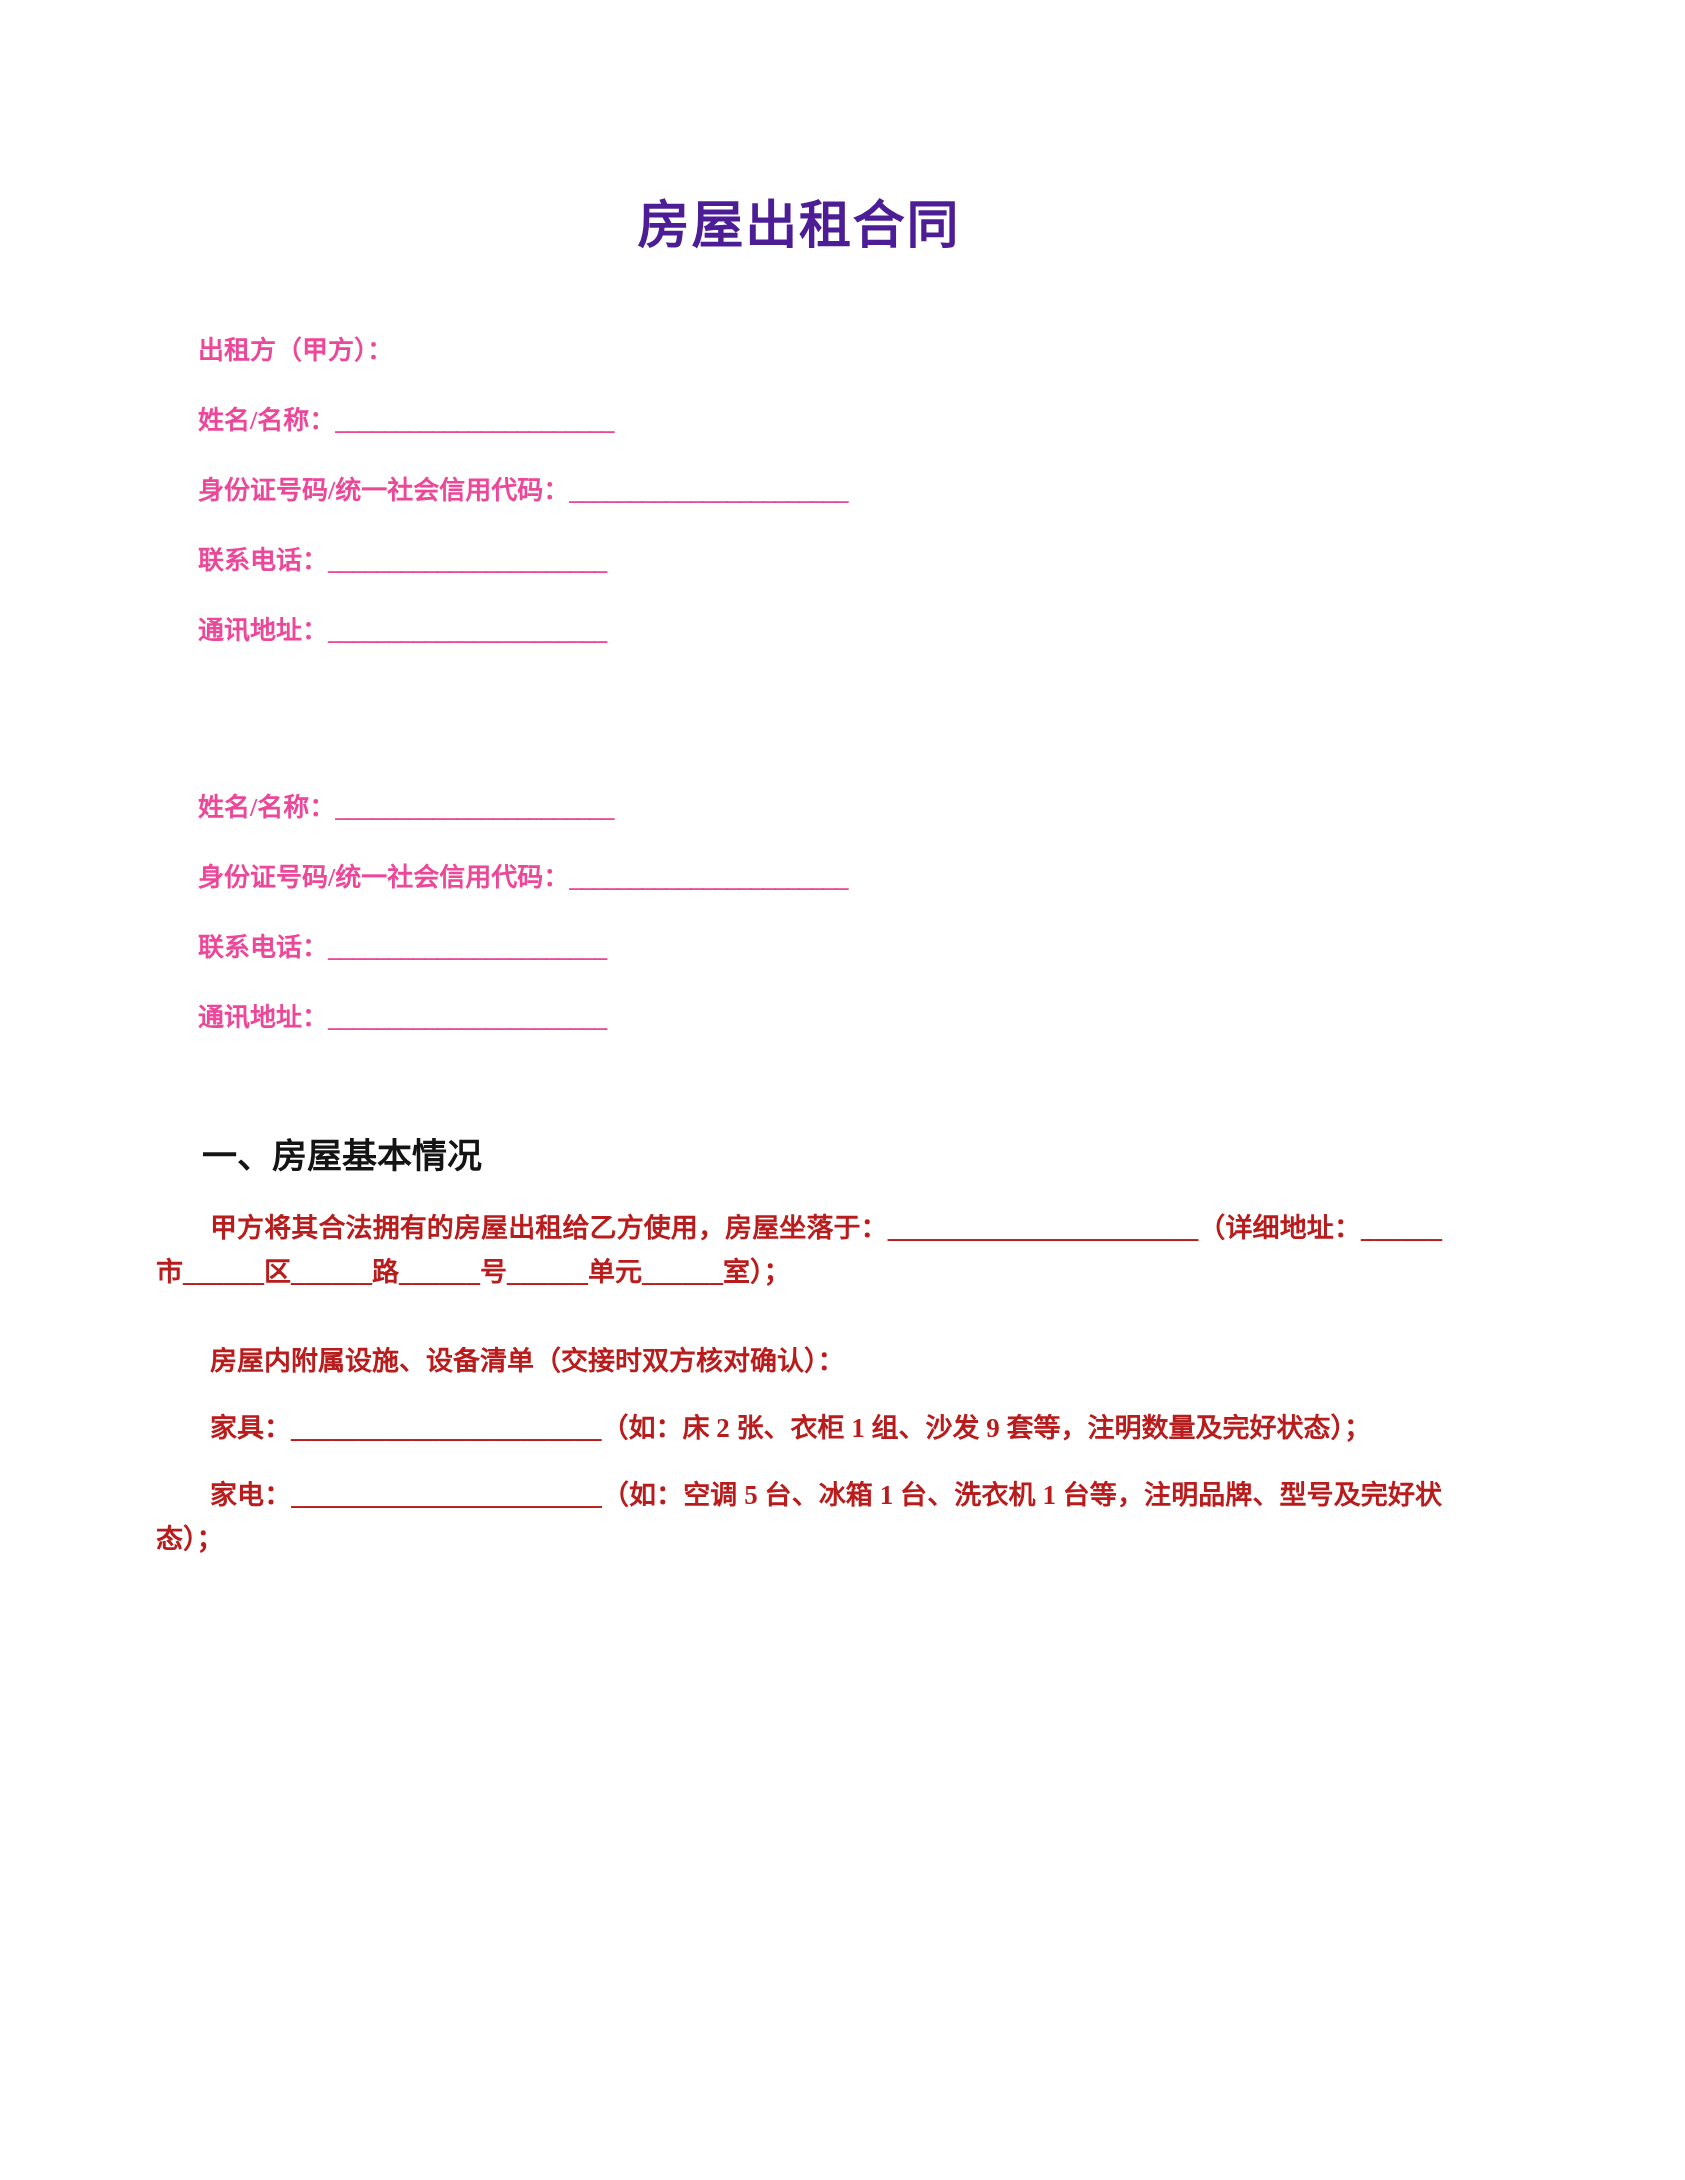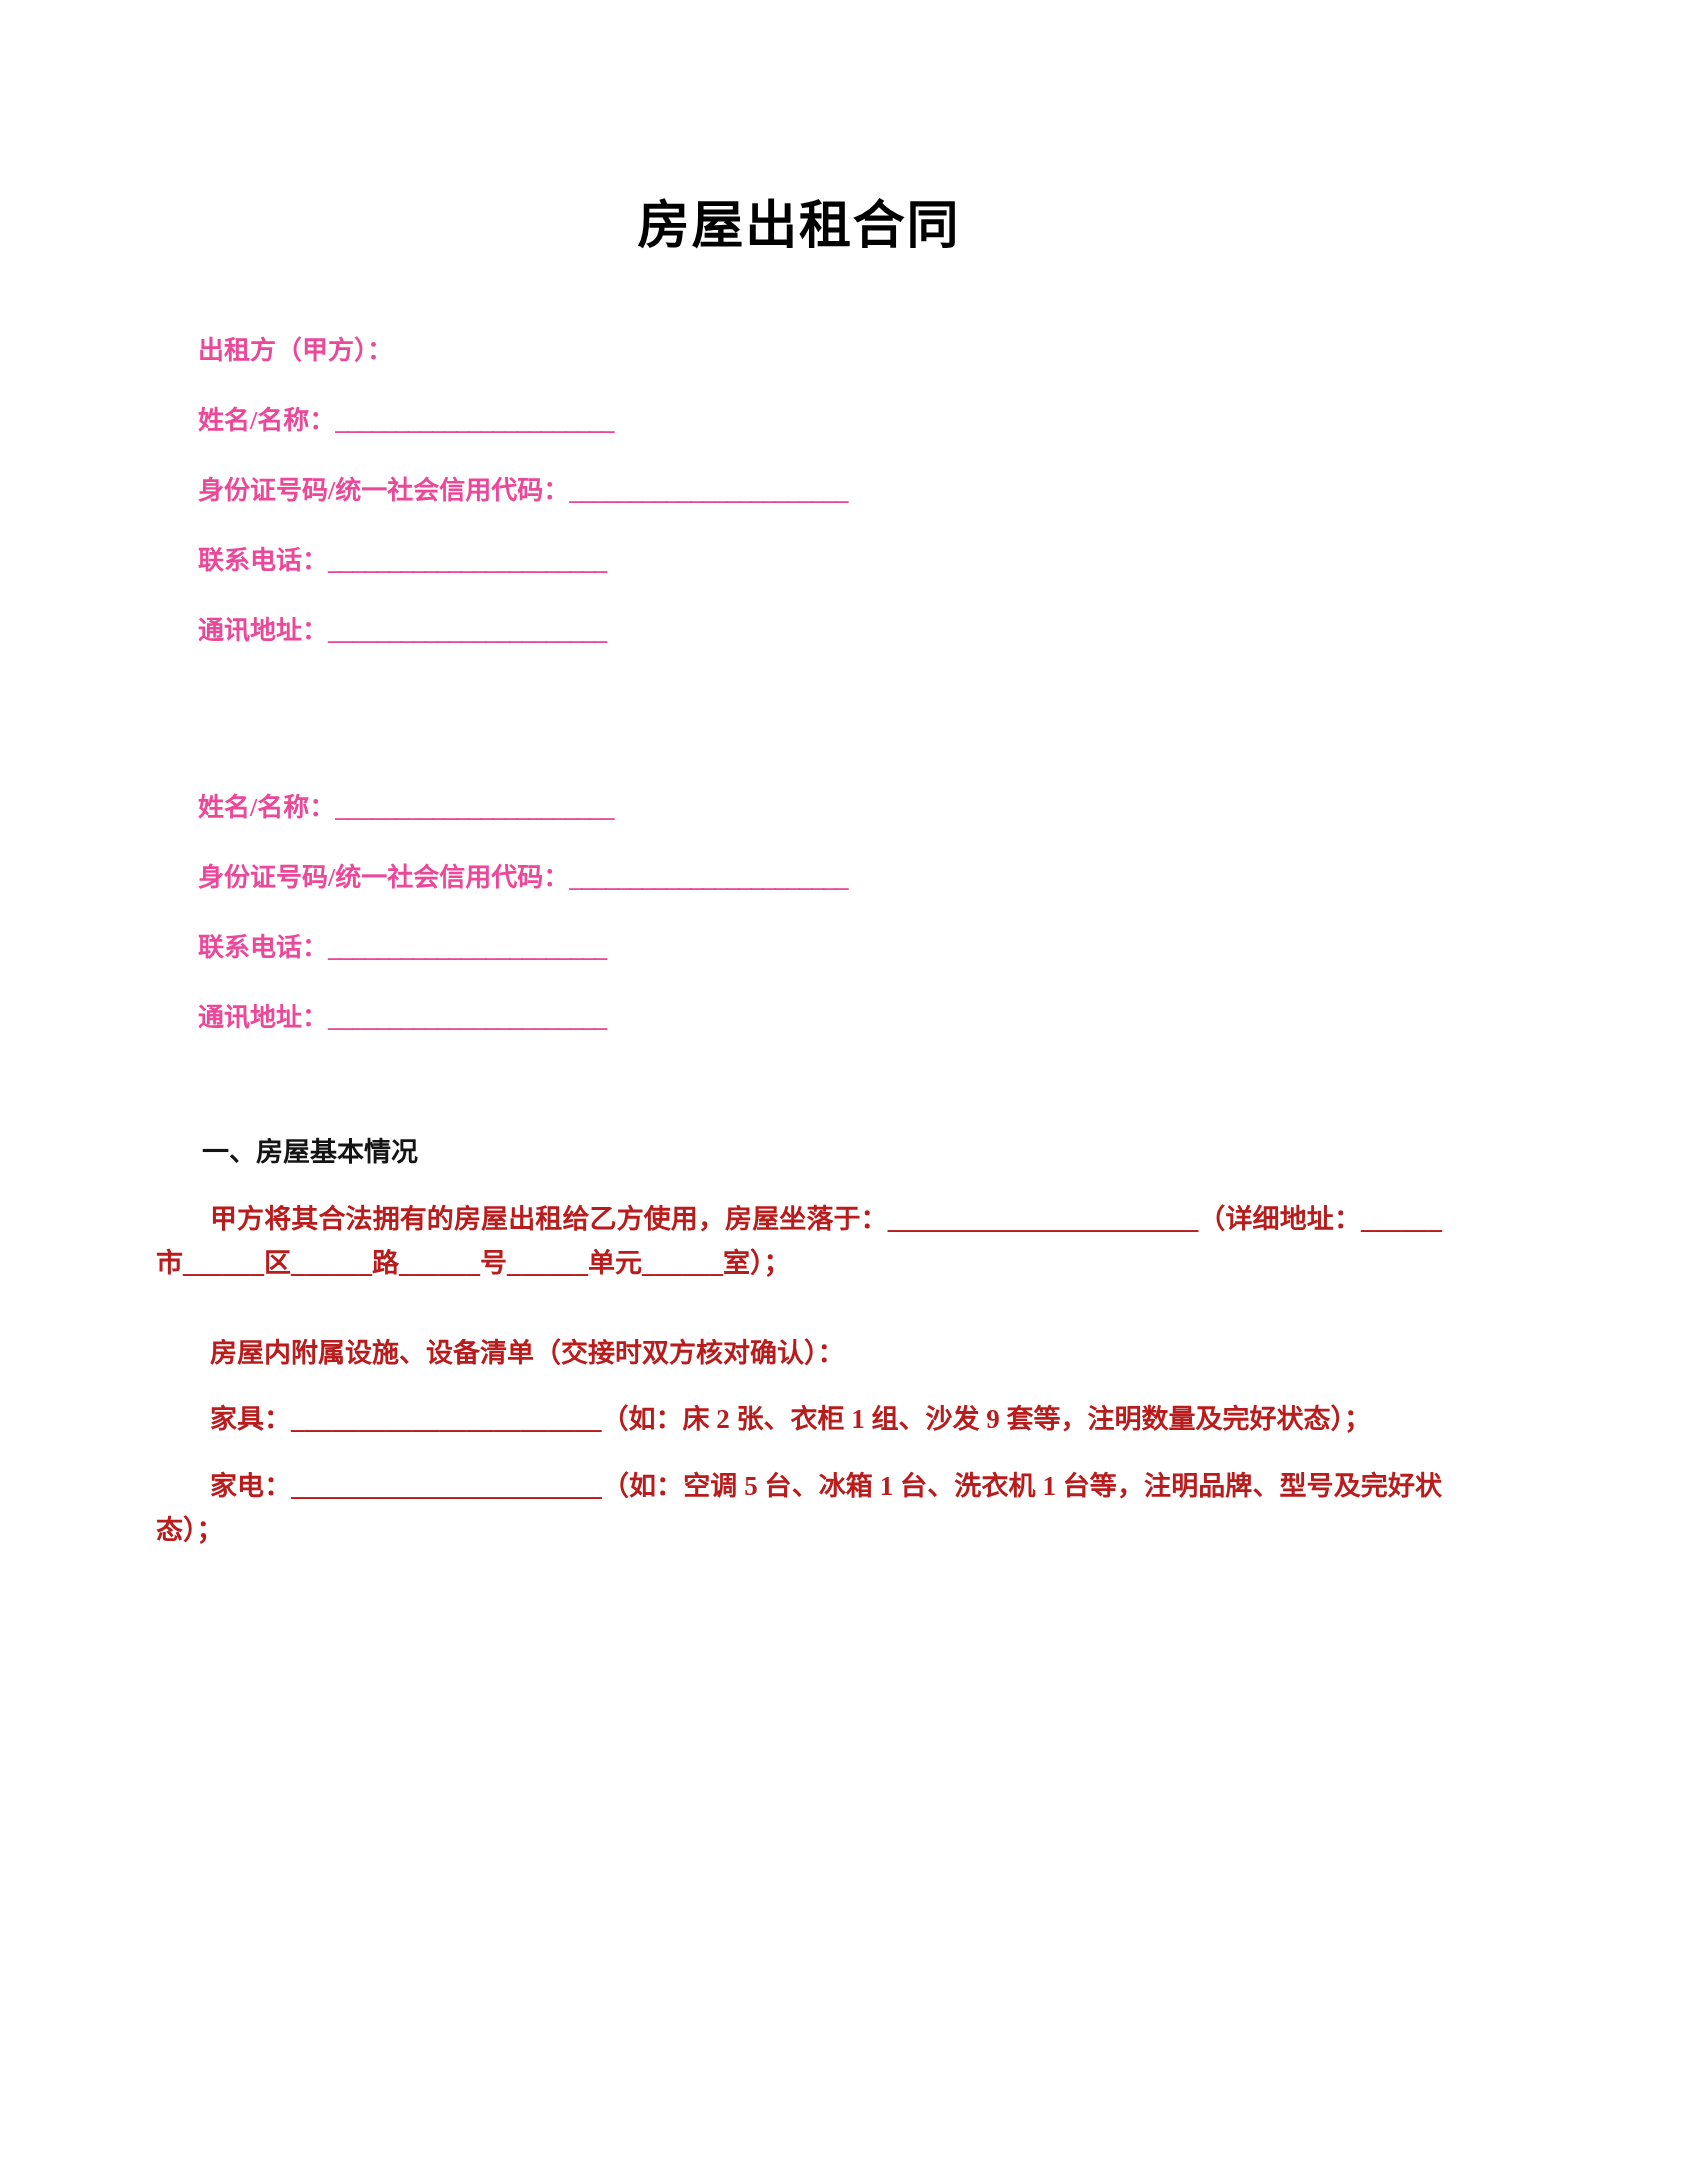--- a/index.html
+++ b/index.html
@@ -29,21 +29,21 @@
   }
 
   .doc-title {
     text-align: center;
     font-size: 52px;
     font-weight: bold;
     letter-spacing: 1.8px;
     margin: 0;
     padding-top: 195px;
     line-height: 1.2;
-    color: #000000;
+    color: #4c1d95;
   }
 
   .spacer-after-title { height: 81px; }
 
   
   .party-block { margin: 0; }
 
   .line {
     font-size: 26px;
     line-height: 1.0;
@@ -58,21 +58,21 @@
   .row-gap { height: 44px; }
   .block-gap-lg { height: 107px; }
 
   
   .blank {
     font-weight: bold;
     letter-spacing: -0.9px;
   }
 
   .section-heading {
-    font-size: 27px;
+    font-size: 35px;
     font-weight: bold;
     padding-left: 46px;
     margin: 0;
     line-height: 1.1;
     color: #141414;
   }
 
   .para {
     font-size: 27px;
     line-height: 1.62;

